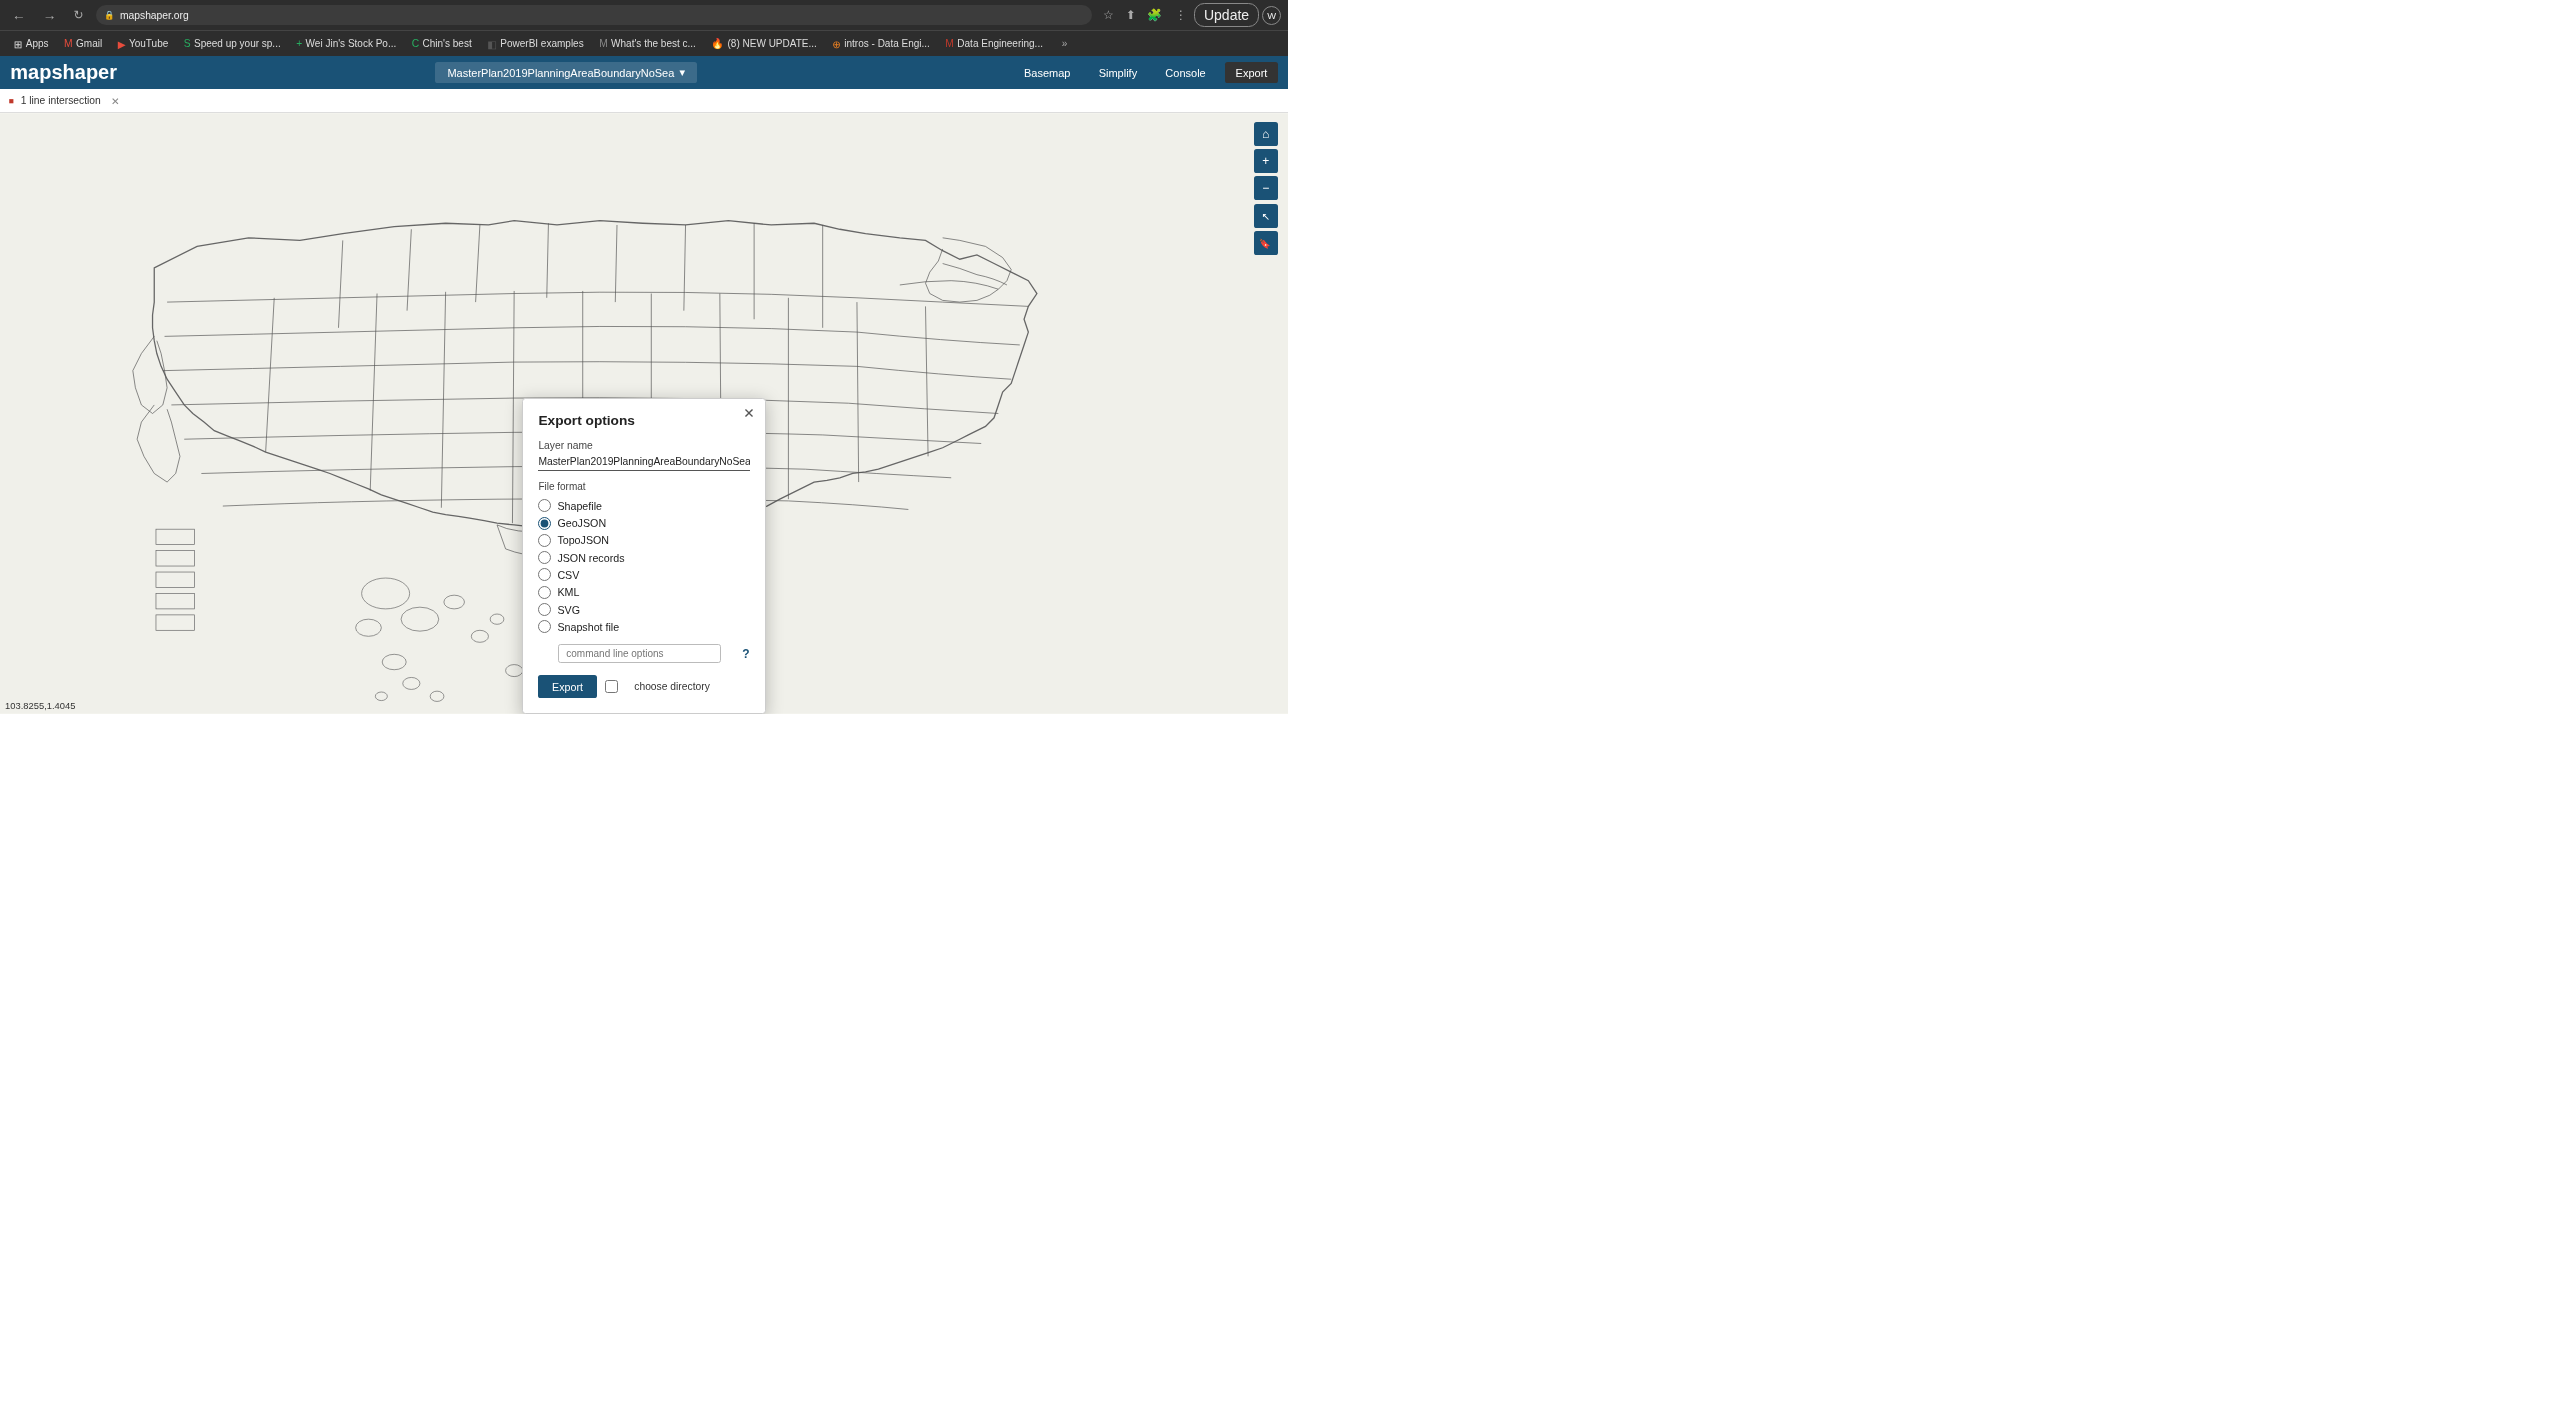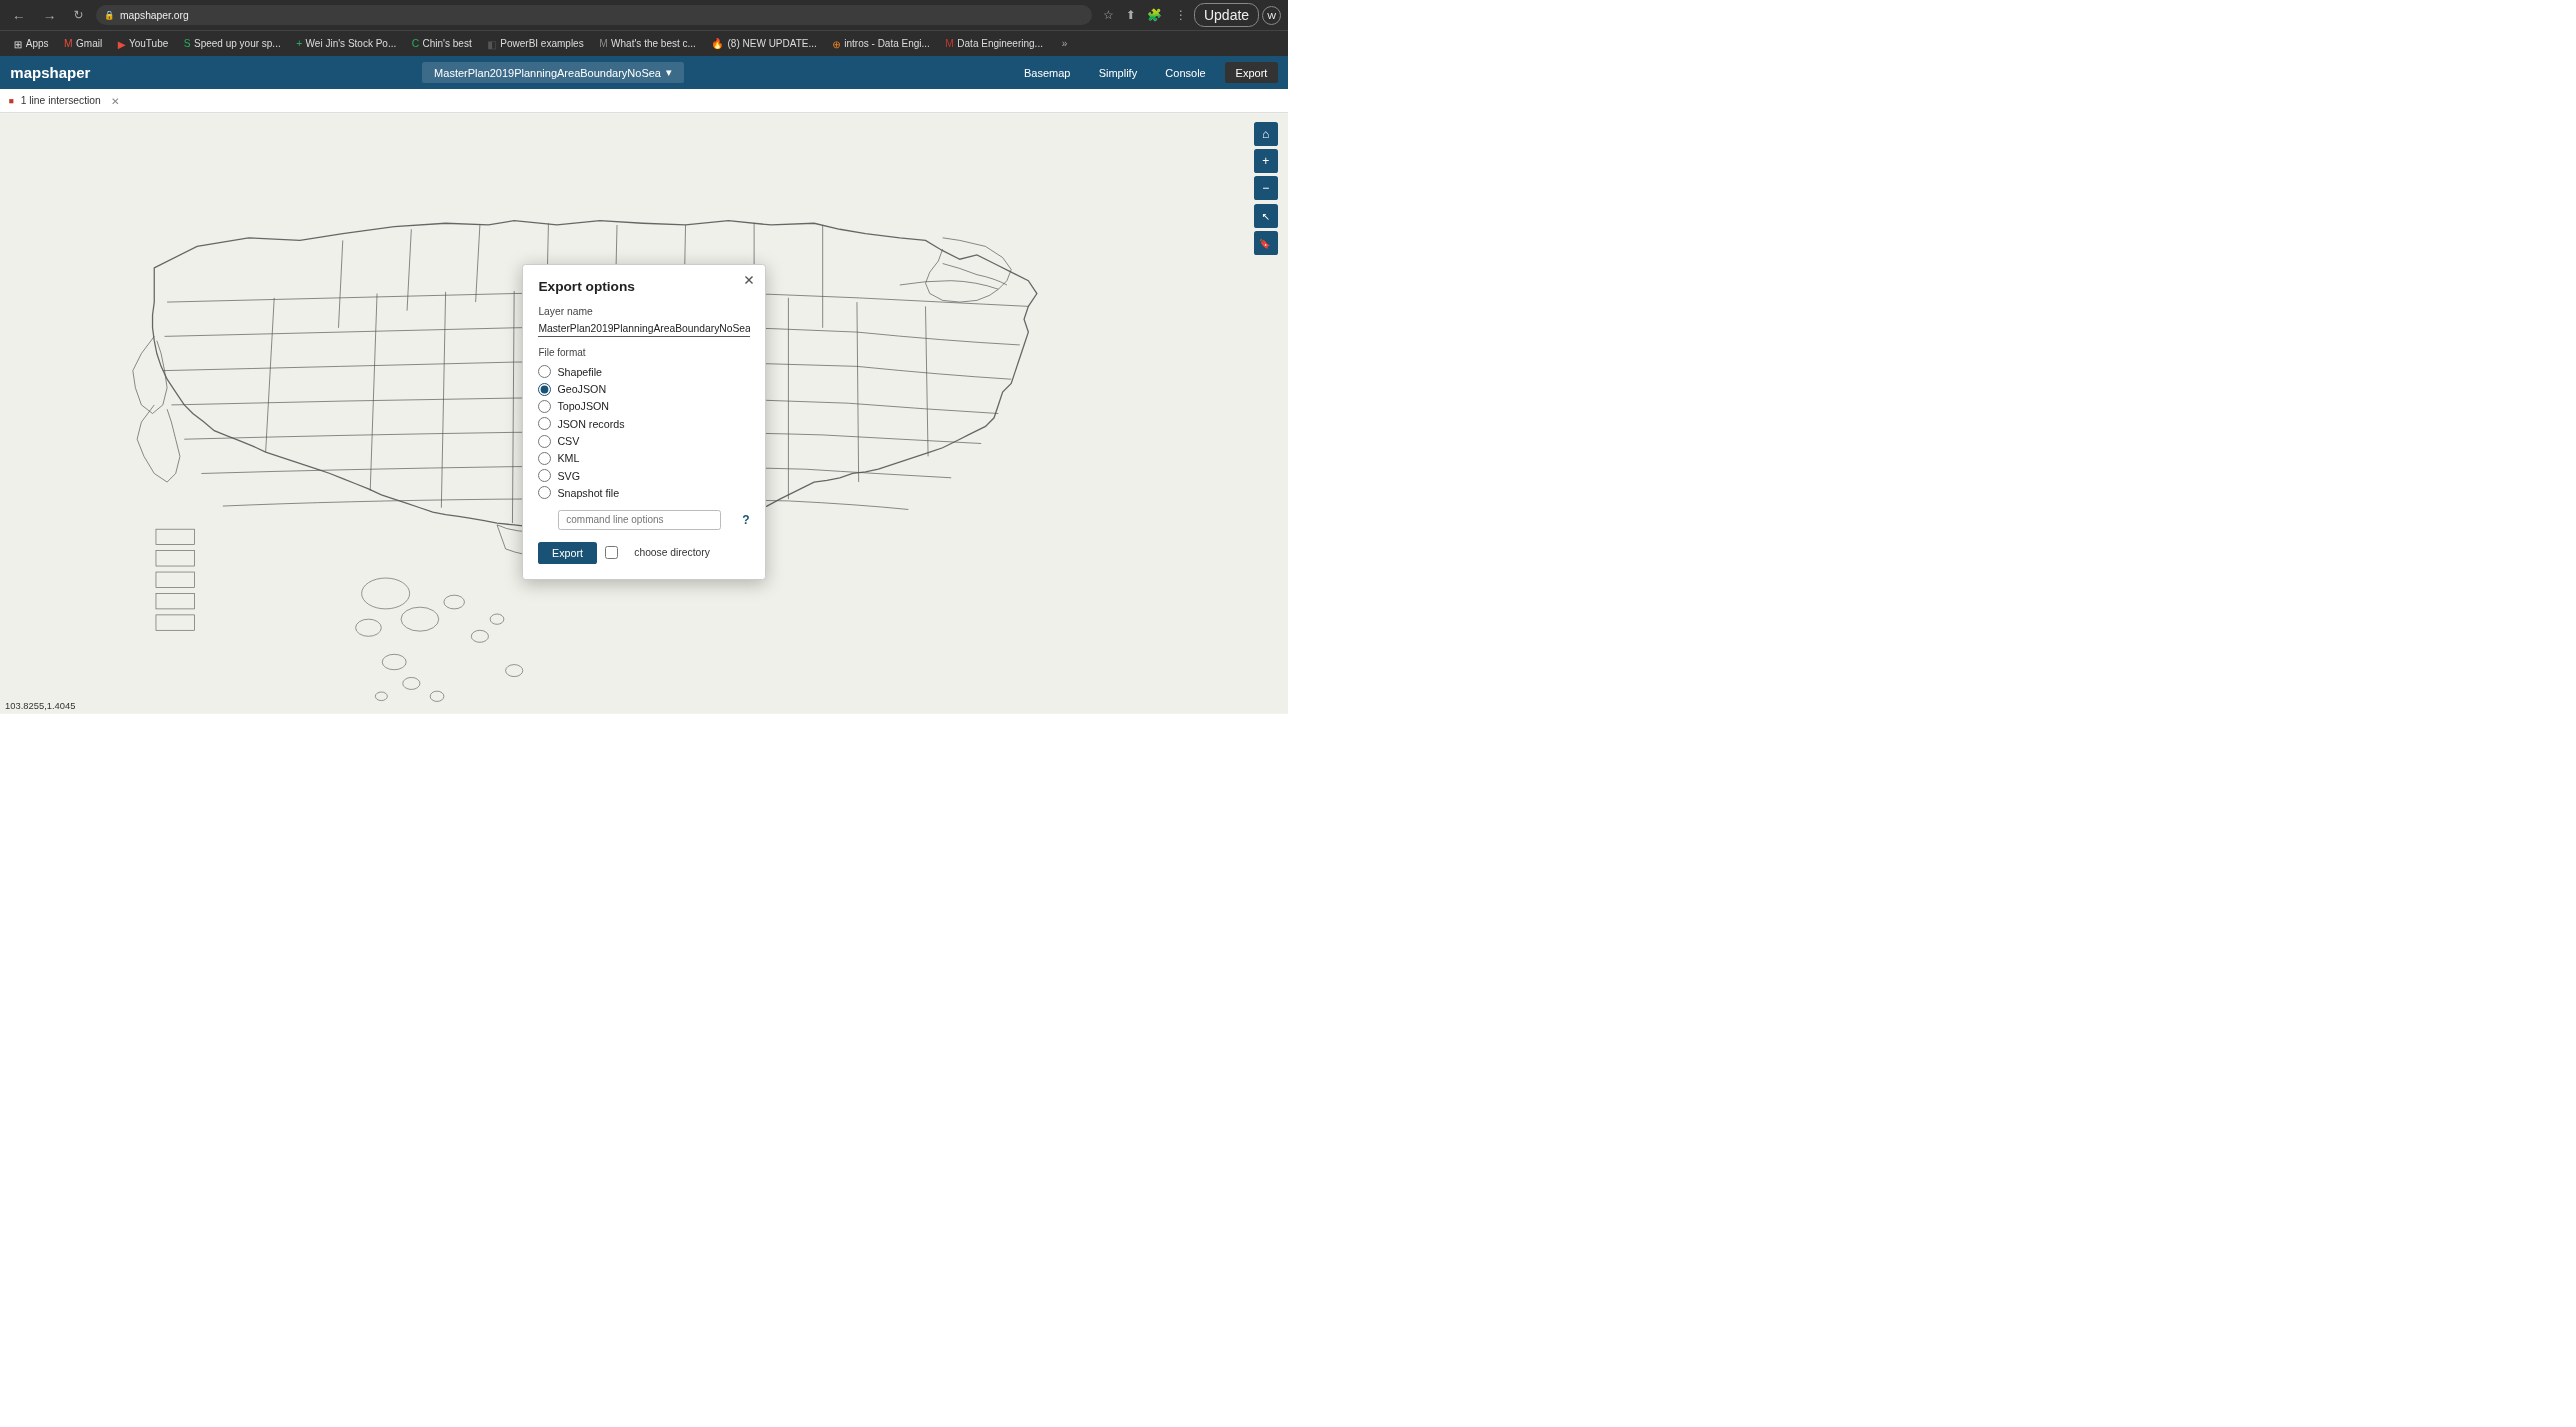--- a/index.html
+++ b/index.html
@@ -100,21 +100,21 @@
     
     .app-bar {
       background: #1a5276;
       height: 33px;
       display: flex;
       align-items: center;
       padding: 0 10.3px;
     }
     .app-logo {
       color: #fff;
-      font-size: 15px;
+      font-size: 20px;
       font-weight: bold;
       flex: 0 0 auto;
     }
     .app-bar-center {
       flex: 1;
       display: flex;
       justify-content: center;
     }
     .layer-selector {
       background: rgba(255,255,255,0.15);
@@ -212,21 +212,21 @@
       font-size: 9.4px;
       color: #333;
     }
 
     
     .modal-overlay {
       position: absolute;
       top: 0; left: 0; right: 0; bottom: 0;
       display: flex;
       justify-content: center;
-      align-items: center;
+      align-items: flex-end;
       padding-top: 17px;
     }
     .modal {
       background: #fff;
       border: 0.9px solid #ccc;
       border-radius: 3.4px;
       box-shadow: 0 3.4px 17px rgba(0,0,0,0.25);
       width: 244px;
       padding: 13.7px 15.4px 15.4px;
       position: relative;

